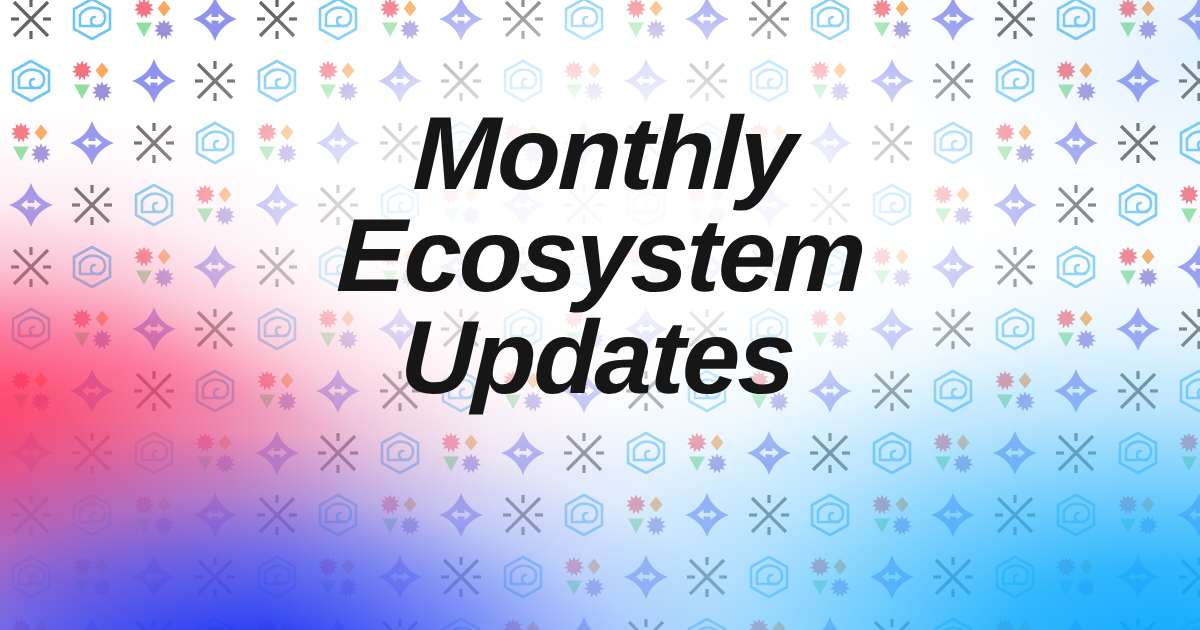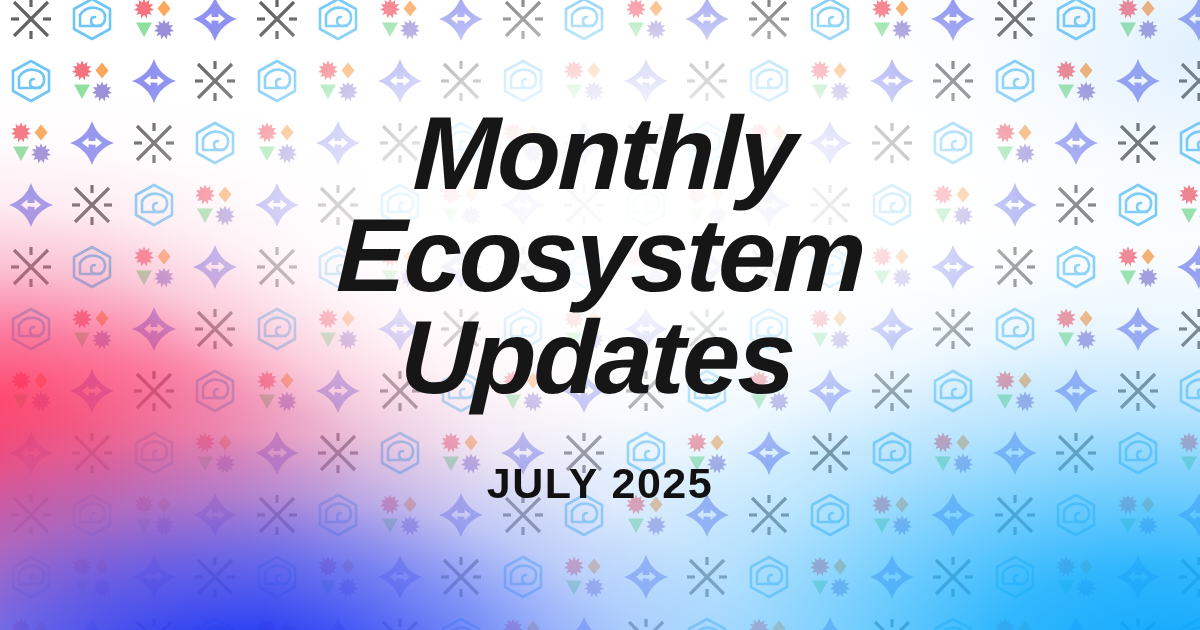--- a/index.html
+++ b/index.html
@@ -2272,16 +2272,15 @@
   <div class="wash" id="wash-cyan"></div>
   <div class="wash" id="wash-topright"></div>
   <div class="wash" id="wash-core"></div>
 
   <div id="content">
     <h1 id="headline">
       <span class="hl-line">Monthly</span>
       <span class="hl-line">Ecosystem</span>
       <span class="hl-line">Updates</span>
     </h1>
-    <div id="subtitle">JULY 2025</div>
   </div>
 
 </div>
 
 </body></html>

